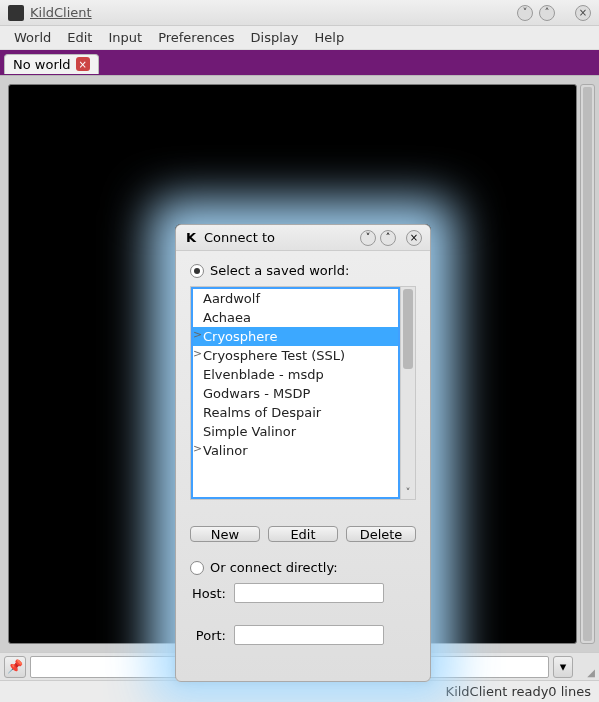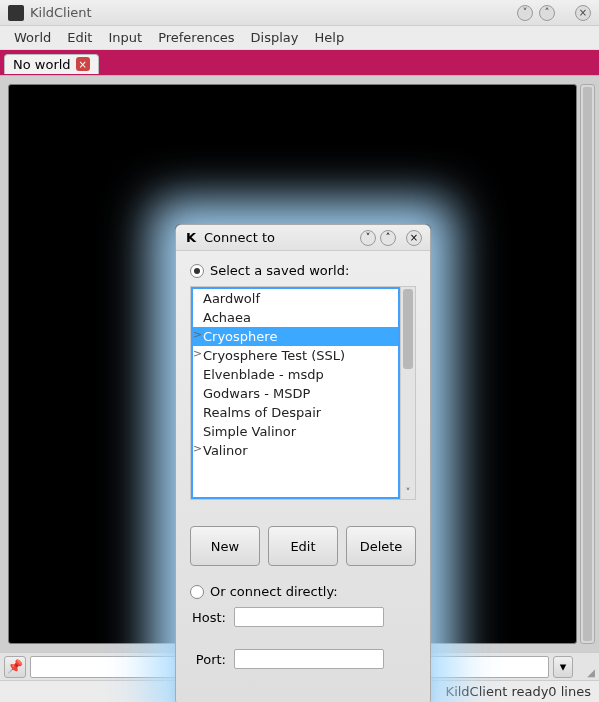--- a/index.html
+++ b/index.html
@@ -1,29 +1,29 @@
 <!DOCTYPE html>
 <html><head>
 <meta charset="utf-8">
 <style>
 * { box-sizing: border-box; margin: 0; padding: 0; font-family: "DejaVu Sans", Arial, sans-serif; font-size: 13px; }
 body { width: 599px; height: 702px; background: #e8e8e8; overflow: hidden; position: relative; }
 
 
 .titlebar { height: 26px; background: linear-gradient(#f0f0f0,#e0e0e0); display: flex; align-items: center; padding: 0 8px; border-bottom: 1px solid #ccc; }
 .titlebar .app-icon { width: 16px; height: 16px; background: #333; border-radius: 2px; margin-right: 6px; }
-.titlebar .title { color: #555; flex: 1; }
+.titlebar .title { color: #555; flex: 1; text-decoration: underline; }
 .titlebar .wbtn { width: 16px; height: 16px; border-radius: 8px; background: #dcdcdc; border:1px solid #999; margin-left: 6px; display:flex; align-items:center; justify-content:center; font-size:10px; color:#444; cursor:pointer; }
 
 
 .menubar { height: 24px; background: #ececec; display: flex; align-items: center; padding: 0 6px; border-bottom: 1px solid #ddd; }
 .menubar .menuitem { padding: 2px 8px; color: #333; cursor: pointer; }
 
 
-.tabstrip { height: 26px; background: #be185d; display: flex; align-items: center; padding: 2px 20px 0 4px; border-bottom: 1px solid #b8b8b8; }
+.tabstrip { height: 26px; background: #701a75; display: flex; align-items: center; padding: 2px 20px 0 4px; border-bottom: 1px solid #b8b8b8; }
 .tab { background: #f2f2f2; border: 1px solid #bbb; border-bottom: none; border-radius: 4px 4px 0 0; padding: 2px 8px; display: flex; align-items: center; gap: 5px; }
 .tab .close { width:14px; height:14px; background:#c44; border-radius:3px; display:flex; align-items:center; justify-content:center; color:white; font-size:10px; cursor:pointer; }
 
 
 .content { position: relative; height: 576px; background: #cfcfcf; padding: 3px; }
 .terminal-wrap { position:absolute; left:8px; right:22px; top:8px; bottom:8px; background:#000; border: 1px solid #7a7a7a; border-radius:3px; }
 .vscroll-out { position:absolute; right:4px; top:8px; bottom:8px; width:15px; background:#d8d8d8; border:1px solid #aaa; border-radius:3px; }
 .vscroll-out::after { content:""; position:absolute; top:2px; bottom:2px; left:2px; right:2px; background:#bcbcbc; border-radius:2px; }
 
 
@@ -41,21 +41,21 @@
 .list-wrap { display:flex; height:214px; border:1px solid #c8c8c8; background:#fff; margin-bottom:26px; }
 .list { flex:1; overflow:hidden; border: 2px solid #40a0ff; background:#fff; }
 .list-item { padding:2px 2px 2px 10px; color:#222; position:relative; cursor:pointer; }
 .list-item .expander { position:absolute; left:0; top:1px; font-size:11px; color:#666; }
 .list-item.selected { background:#3ca8ff; color:#fff; }
 .list-scroll { width:15px; background:#e4e4e4; border-left:1px solid #ccc; position:relative; }
 .list-scroll .thumb { position:absolute; left:2px; right:2px; top:2px; height:80px; background:#b8b8b8; border-radius:3px; }
 .list-scroll .arrow { position:absolute; left:0; right:0; bottom:0; height:14px; display:flex; align-items:center; justify-content:center; font-size:10px; color:#555; }
 
 .btn-row { display:flex; gap:8px; margin-bottom: 18px; }
-.btn { flex:1; height:40px; background:linear-gradient(#f4f4f4,#dcdcdc); border:1px solid #999; border-radius:4px; display:flex; align-items:center; justify-content:center; cursor:pointer; }
+.btn { flex:1; height:16px; background:linear-gradient(#f4f4f4,#dcdcdc); border:1px solid #999; border-radius:4px; display:flex; align-items:center; justify-content:center; cursor:pointer; }
 
 .form-row { display:flex; align-items:center; gap:8px; margin-bottom:22px; }
 .form-row label { width:36px; text-align:right; }
 .form-row input { flex:1; max-width:150px; height:20px; border:1px solid #aaa; border-radius:2px; padding:0 4px; background:#fff; }
 
 .action-row { display:flex; justify-content:center; gap:14px; margin-top:18px; }
 .action-row .btn { flex:none; width:78px; }
 
 
 .bottombar { height:28px; background:#e4e4e4; display:flex; align-items:center; padding:2px 4px; gap:4px; border-top:1px solid #ccc; }

